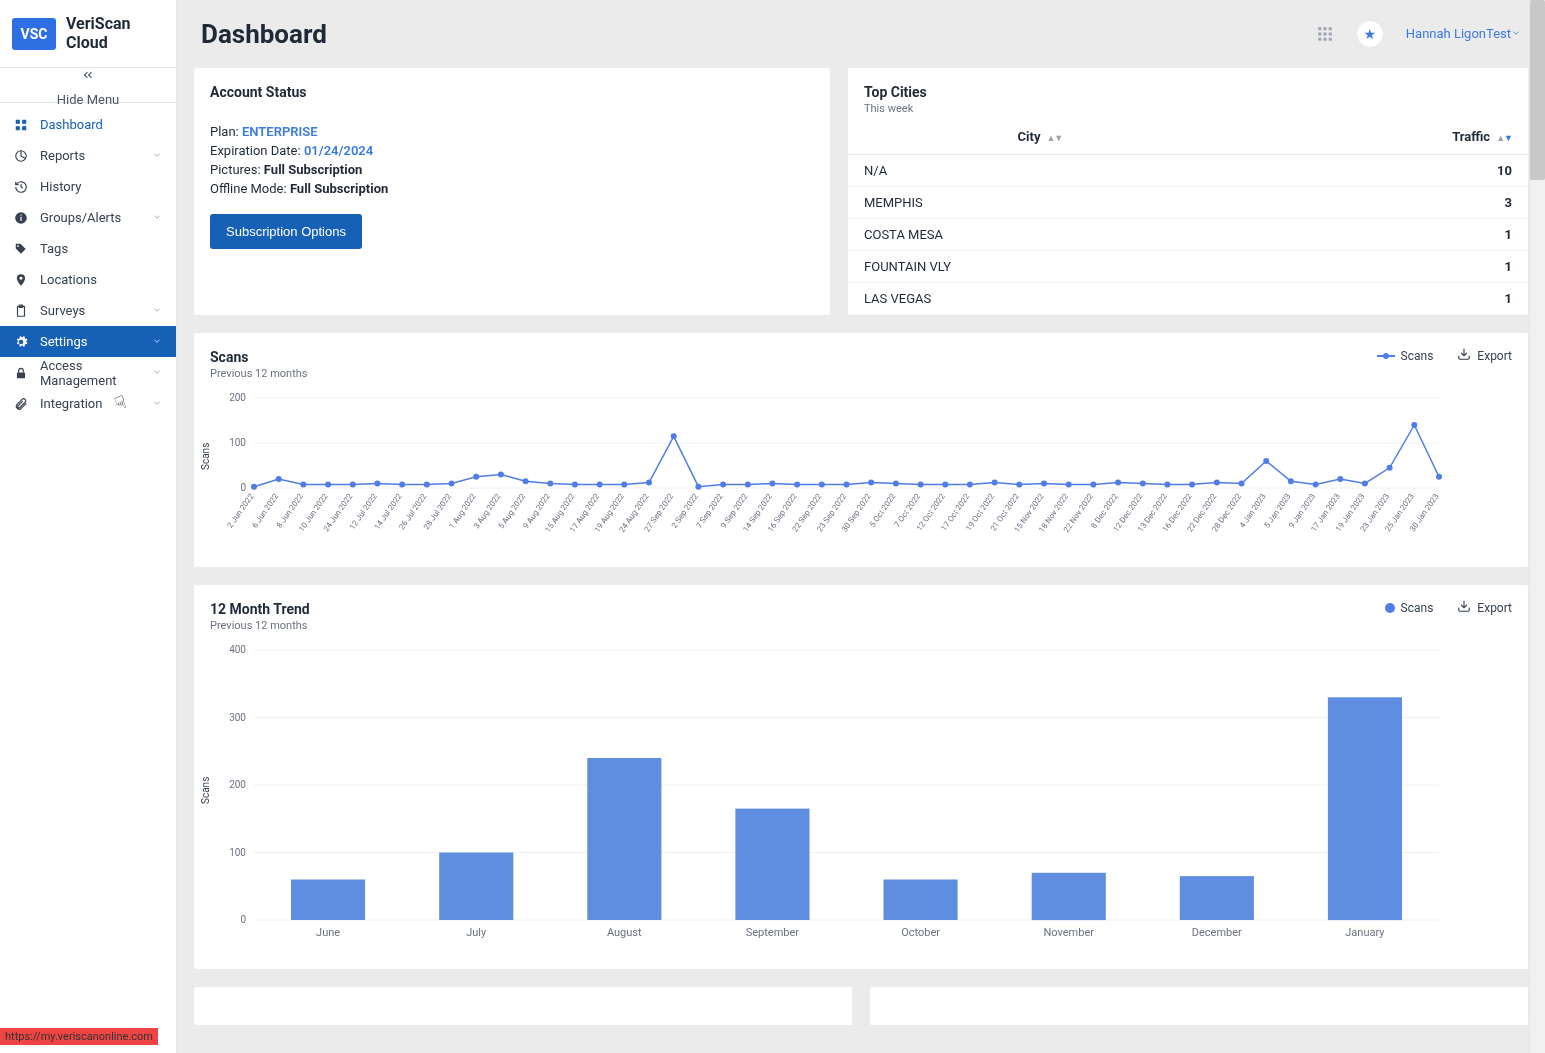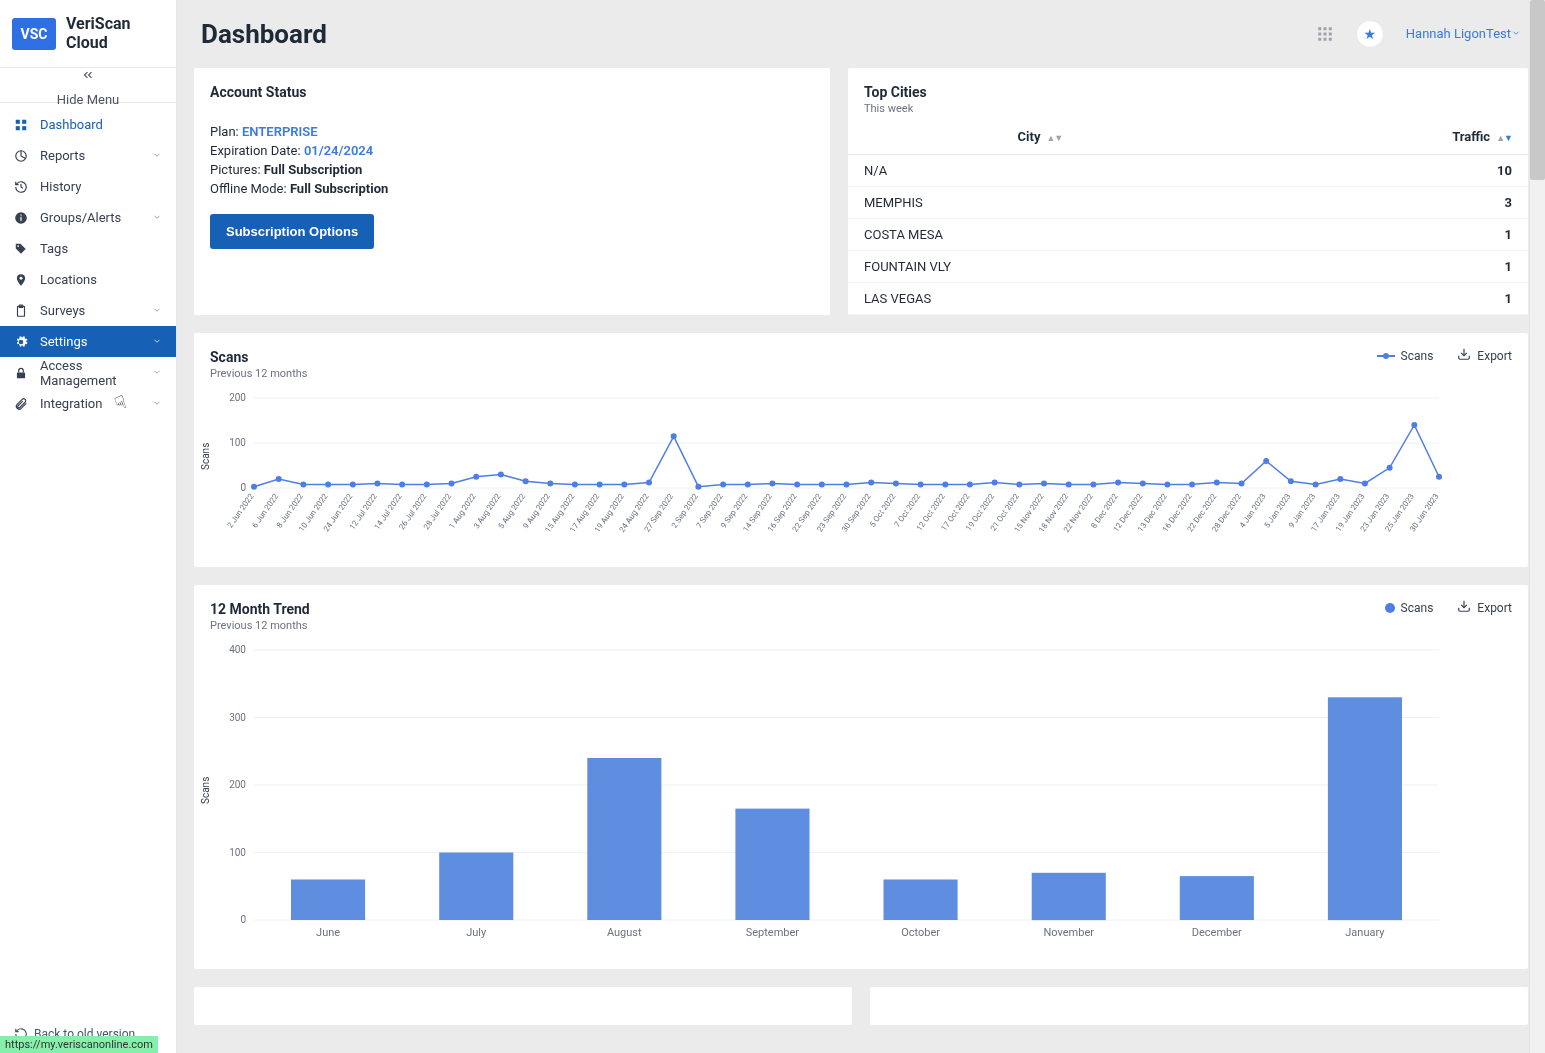--- a/index.html
+++ b/index.html
@@ -168,21 +168,21 @@
   .acct-line .val-link { color:var(--accent2); font-weight:600; }
   .acct-line .val-bold { font-weight:700; }
   .sub-btn {
     margin-top:14px;
     background:var(--accent);
     color:#fff;
     border:none;
     padding:10px 16px;
     border-radius:3px;
     font-size:13px;
-    font-weight:700;
+    font-weight:400;
     cursor:pointer;
   }
 
   
   .cities-card { flex:1 1 0; }
   .tbl { width:100%; border-collapse:collapse; }
   .tbl th {
     text-align:center;
     font-weight:700;
     font-size:13px;
@@ -222,22 +222,22 @@
     left:6px;
     font-size:10px;
     color:#374151;
     transform:rotate(-90deg);
     transform-origin:left top;
   }
 
   
   .footer-link {
     position:fixed;
-    left:0; bottom:0;
-    background:#86efac;
+    left:0; bottom:8px;
+    background:#ef4444;
     color:#333;
     font-size:11px;
     padding:2px 5px;
   }
   .back-link {
     position:absolute;
     left:14px; bottom:12px;
     color:#4b5563;
     font-size:12px;
     display:flex; align-items:center; gap:6px;

